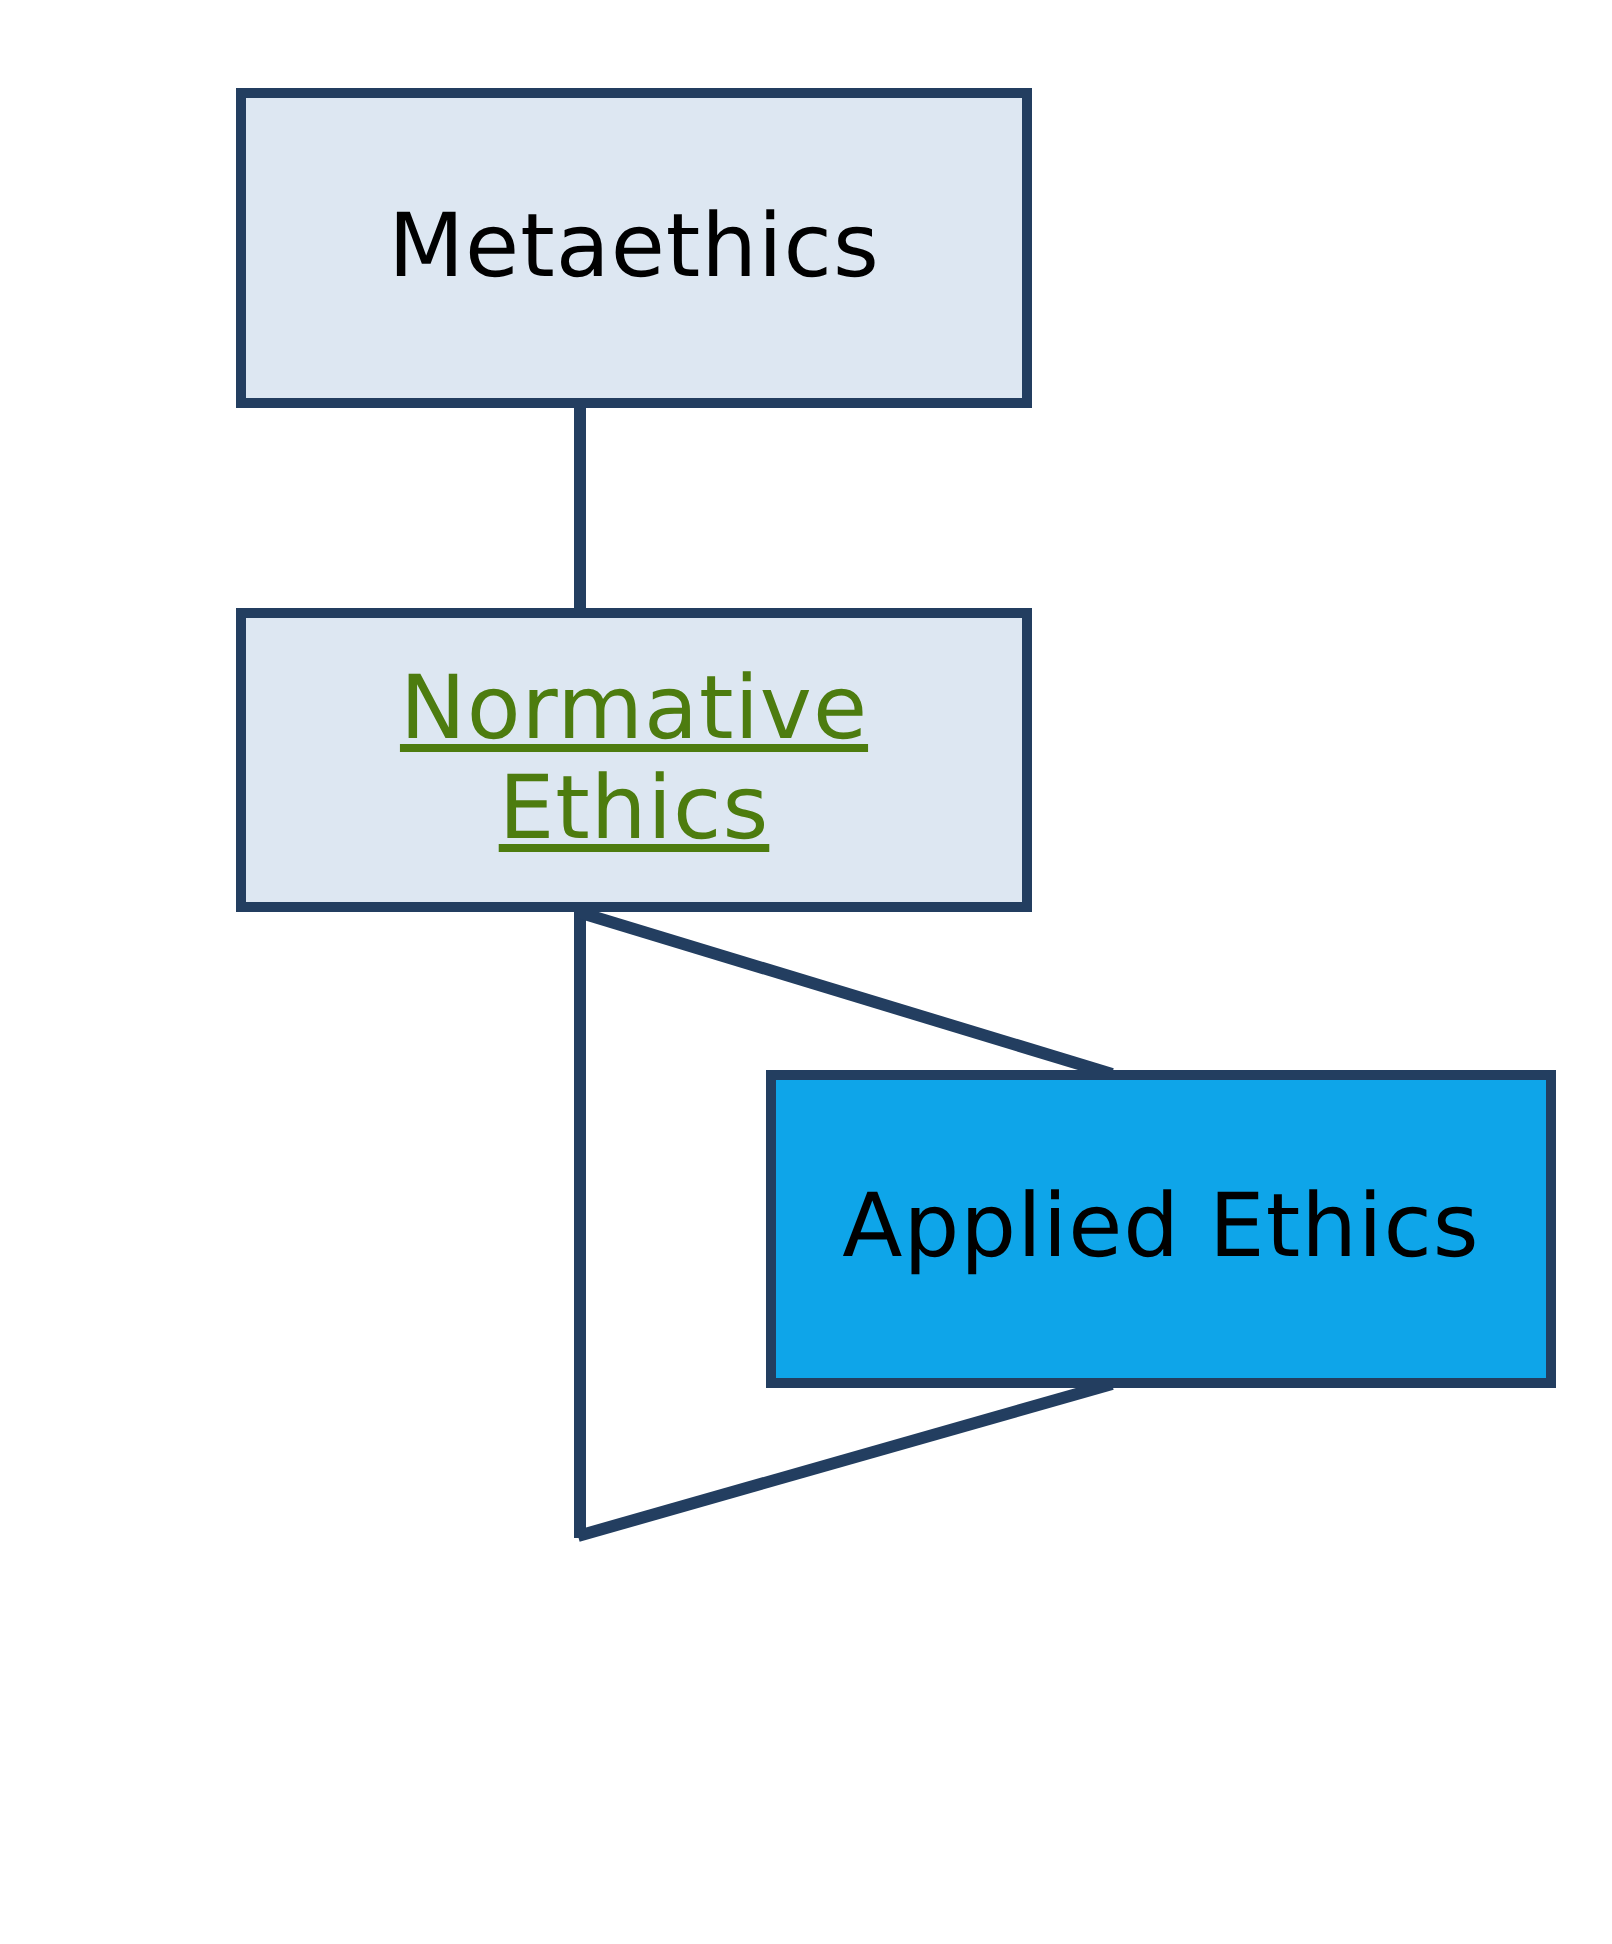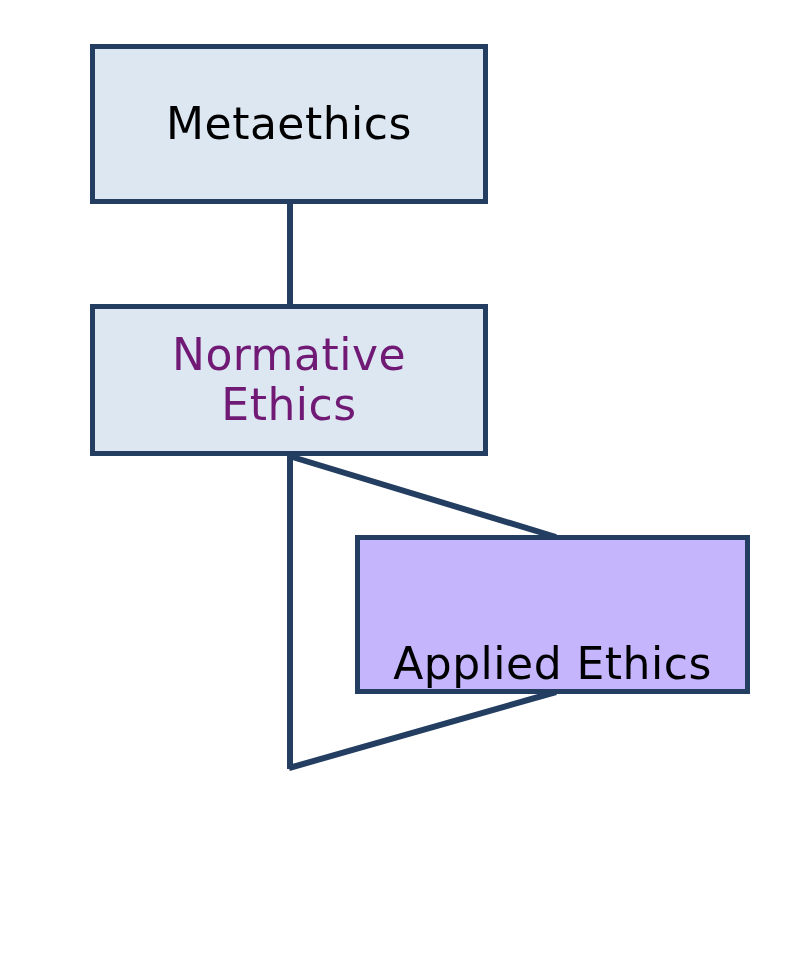--- a/index.html
+++ b/index.html
@@ -28,20 +28,21 @@
   }
   .node-box {
     position: absolute;
     box-sizing: border-box;
     background: #dde7f2;
     border: 5px solid #233e60;
     display: flex;
     align-items: center;
     justify-content: center;
     z-index: 2;
+    margin-left: 28px;
   }
   .node-label {
     color: #000000;
     font-family: "DejaVu Sans", sans-serif;
     font-size: 44px;
     line-height: 1.14;
     text-align: center;
     white-space: pre-line;
     letter-spacing: 0.5px;
     font-weight: 400;
@@ -61,22 +62,22 @@
     <line x1="290" y1="454" x2="290" y2="769" stroke="#233e60" stroke-width="6"></line>
     <line x1="289" y1="456" x2="556" y2="537" stroke="#233e60" stroke-width="6"></line>
     <line x1="556" y1="692" x2="289" y2="768" stroke="#233e60" stroke-width="6"></line>
   </svg>
 
   <div class="node-box" id="node-metaethics" style="background: rgb(221, 231, 242); border-color: rgb(35, 62, 96);">
     <span class="node-label" style="color: rgb(0, 0, 0);">Metaethics</span>
   </div>
 
   <div class="node-box" id="node-normative" style="background: rgb(221, 231, 242); border-color: rgb(35, 62, 96);">
-    <span class="node-label" style="color: #701a75;">Normative
+    <span class="node-label" style="color: #4d7c0f; text-decoration: underline;">Normative
 Ethics</span>
   </div>
 
-  <div class="node-box" id="node-applied" style="background: #c4b5fd; border-color: rgb(35, 62, 96); align-items: flex-end;">
+  <div class="node-box" id="node-applied" style="background: #0ea5e9; border-color: rgb(35, 62, 96);">
     <span class="node-label" style="color: rgb(0, 0, 0);">Applied Ethics</span>
   </div>
 
 
 </div>
 
 </body></html>

